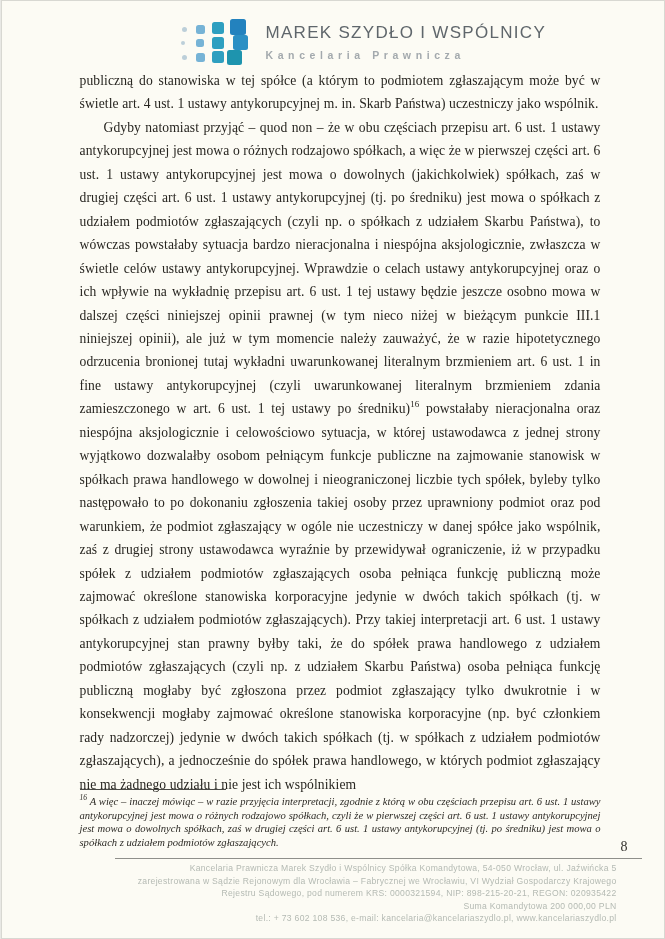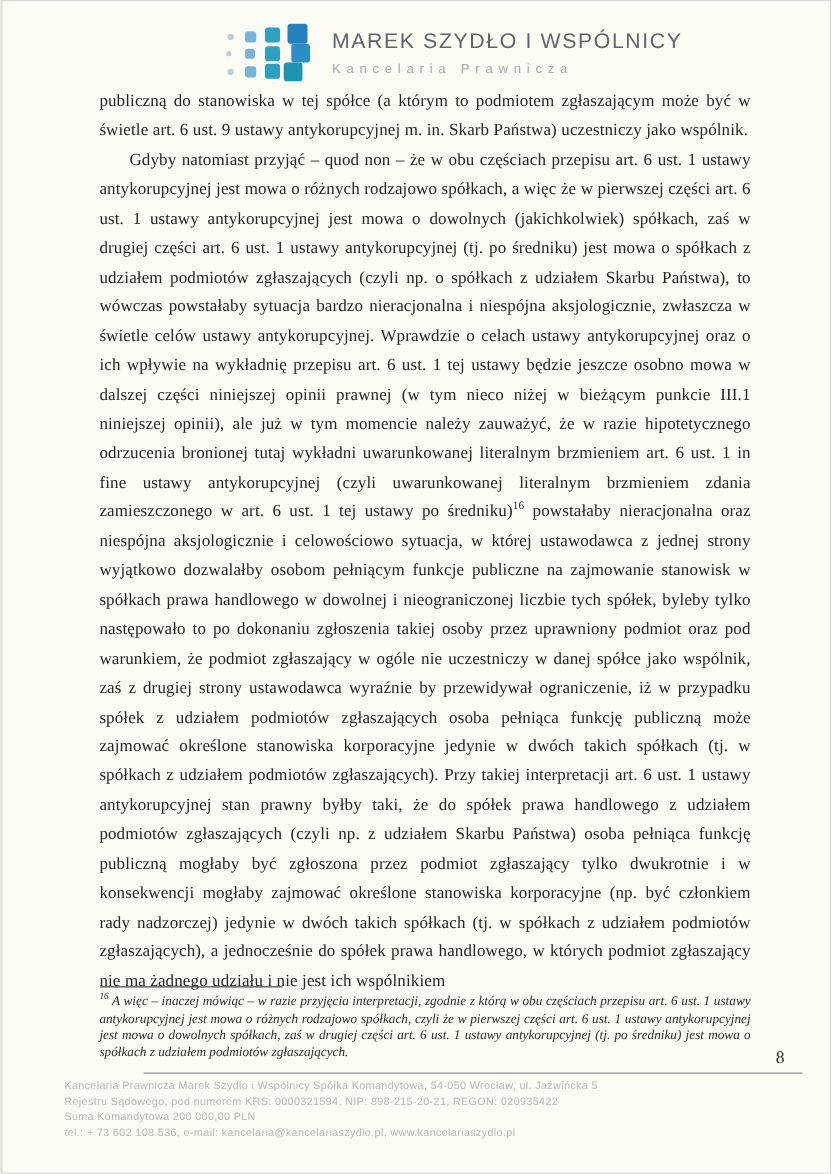--- a/index.html
+++ b/index.html
@@ -38,20 +38,21 @@
     letter-spacing: 1.3px;
     color: #5f666b;
     font-weight: 500;
   }
   .brand-tagline {
     font-family: "Liberation Sans", sans-serif;
     font-size: 10.5px;
     letter-spacing: 4.6px;
     color: #a3a9ad;
     margin-top: 6px;
+    font-weight: bold;
   }
 
   
   .body-text {
     position: absolute;
     top: 68px; left: 78px;
     width: 521px;
     font-size: 13.6px;
     line-height: 23.45px;
     color: #272520;
@@ -93,21 +94,21 @@
     right: 36px; top: 838px;
     font-size: 14px;
     color: #33312c;
   }
 
   
   .footer {
     position: absolute;
     left: 50px; top: 857px;
     width: 565px;
-    text-align: left;
+    text-align: right;
     font-family: "Liberation Sans", sans-serif;
     font-size: 8.6px;
     line-height: 12.6px;
     color: #b4bab3;
     letter-spacing: 0.3px;
     filter: blur(0.2px);
   }
   .footer-rule {
     width: 527px;
     margin: 0 0 3px 63px;
@@ -134,32 +135,33 @@
         <span style="left: 32px; top: 34px; width: 12px; height: 12px; background: rgb(46, 159, 192);"></span>
         <span style="left: 47px; top: 33px; width: 15px; height: 15px; background: rgb(30, 148, 174);"></span>
       </div>
     <div>
       <div class="brand-name">MAREK SZYDŁO I WSPÓLNICY</div>
       <div class="brand-tagline">Kancelaria Prawnicza</div>
     </div>
   </div>
 
   <div class="body-text">
-    <p>publiczną do stanowiska w tej spółce (a którym to podmiotem zgłaszającym może być w świetle art. 6 ust. 9 ustawy antykorupcyjnej m. in. Skarb Państwa) uczestniczy jako wspólnik.</p>
+    <p>publiczną do stanowiska w tej spółce (a którym to podmiotem zgłaszającym może być w świetle art. 4 ust. 1 ustawy antykorupcyjnej m. in. Skarb Państwa) uczestniczy jako wspólnik.</p>
     <p class="indent"><span>Gdyby natomiast przyjąć – quod non – że w obu częściach przepisu art. 6 ust. 1 ustawy antykorupcyjnej jest mowa o różnych rodzajowo spółkach, a więc że w pierwszej części art. 6 ust. 1 ustawy antykorupcyjnej jest mowa o dowolnych (jakichkolwiek) spółkach, zaś w drugiej części art. 6 ust. 1 ustawy antykorupcyjnej (tj. po średniku) jest mowa o spółkach z udziałem podmiotów zgłaszających (czyli np. o spółkach z udziałem Skarbu Państwa), to wówczas powstałaby sytuacja bardzo nieracjonalna i niespójna aksjologicznie, zwłaszcza w świetle celów ustawy antykorupcyjnej. Wprawdzie o celach ustawy antykorupcyjnej oraz o ich wpływie na wykładnię przepisu art. 6 ust. 1 tej ustawy będzie jeszcze osobno mowa w dalszej części niniejszej opinii prawnej (w tym nieco niżej w bieżącym punkcie III.1 niniejszej opinii), ale już w tym momencie należy zauważyć, że w razie hipotetycznego odrzucenia bronionej tutaj wykładni uwarunkowanej literalnym brzmieniem art. 6 ust. 1 in fine ustawy antykorupcyjnej (czyli uwarunkowanej literalnym brzmieniem zdania zamieszczonego w art. 6 ust. 1 tej ustawy po średniku)</span><sup class="fn-ref">16</sup><span> powstałaby nieracjonalna oraz niespójna aksjologicznie i celowościowo sytuacja, w której ustawodawca z jednej strony wyjątkowo dozwalałby osobom pełniącym funkcje publiczne na zajmowanie stanowisk w spółkach prawa handlowego w dowolnej i nieograniczonej liczbie tych spółek, byleby tylko następowało to po dokonaniu zgłoszenia takiej osoby przez uprawniony podmiot oraz pod warunkiem, że podmiot zgłaszający w ogóle nie uczestniczy w danej spółce jako wspólnik, zaś z drugiej strony ustawodawca wyraźnie by przewidywał ograniczenie, iż w przypadku spółek z udziałem podmiotów zgłaszających osoba pełniąca funkcję publiczną może zajmować określone stanowiska korporacyjne jedynie w dwóch takich spółkach (tj. w spółkach z udziałem podmiotów zgłaszających). Przy takiej interpretacji art. 6 ust. 1 ustawy antykorupcyjnej stan prawny byłby taki, że do spółek prawa handlowego z udziałem podmiotów zgłaszających (czyli np. z udziałem Skarbu Państwa) osoba pełniąca funkcję publiczną mogłaby być zgłoszona przez podmiot zgłaszający tylko dwukrotnie i w konsekwencji mogłaby zajmować określone stanowiska korporacyjne (np. być członkiem rady nadzorczej) jedynie w dwóch takich spółkach (tj. w spółkach z udziałem podmiotów zgłaszających), a jednocześnie do spółek prawa handlowego, w których podmiot zgłaszający nie ma żadnego udziału i nie jest ich wspólnikiem</span></p>
   </div>
 
   <div class="footnote">
     <div class="footnote-rule"></div>
     <p><sup>16</sup><span> A więc – inaczej mówiąc – w razie przyjęcia interpretacji, zgodnie z którą w obu częściach przepisu art. 6 ust. 1 ustawy antykorupcyjnej jest mowa o różnych rodzajowo spółkach, czyli że w pierwszej części art. 6 ust. 1 ustawy antykorupcyjnej jest mowa o dowolnych spółkach, zaś w drugiej części art. 6 ust. 1 ustawy antykorupcyjnej (tj. po średniku) jest mowa o spółkach z udziałem podmiotów zgłaszających.</span></p>
   </div>
 
   <div class="page-number">8</div>
 
   <div class="footer">
     <div class="footer-rule"></div>
     <div>Kancelaria Prawnicza Marek Szydło i Wspólnicy Spółka Komandytowa, 54-050 Wrocław, ul. Jaźwińcka 5</div>
+    <div>zarejestrowana w Sądzie Rejonowym dla Wrocławia – Fabrycznej we Wrocławiu, VI Wydział Gospodarczy Krajowego</div>
     <div>Rejestru Sądowego, pod numerem KRS: 0000321594, NIP: 898-215-20-21, REGON: 020935422</div>
     <div>Suma Komandytowa 200 000,00 PLN</div>
     <div>tel.: + 73 602 108 536, e-mail: kancelaria@kancelariaszydlo.pl, www.kancelariaszydlo.pl</div>
   </div>
 
 </div>
 
 </body></html>

